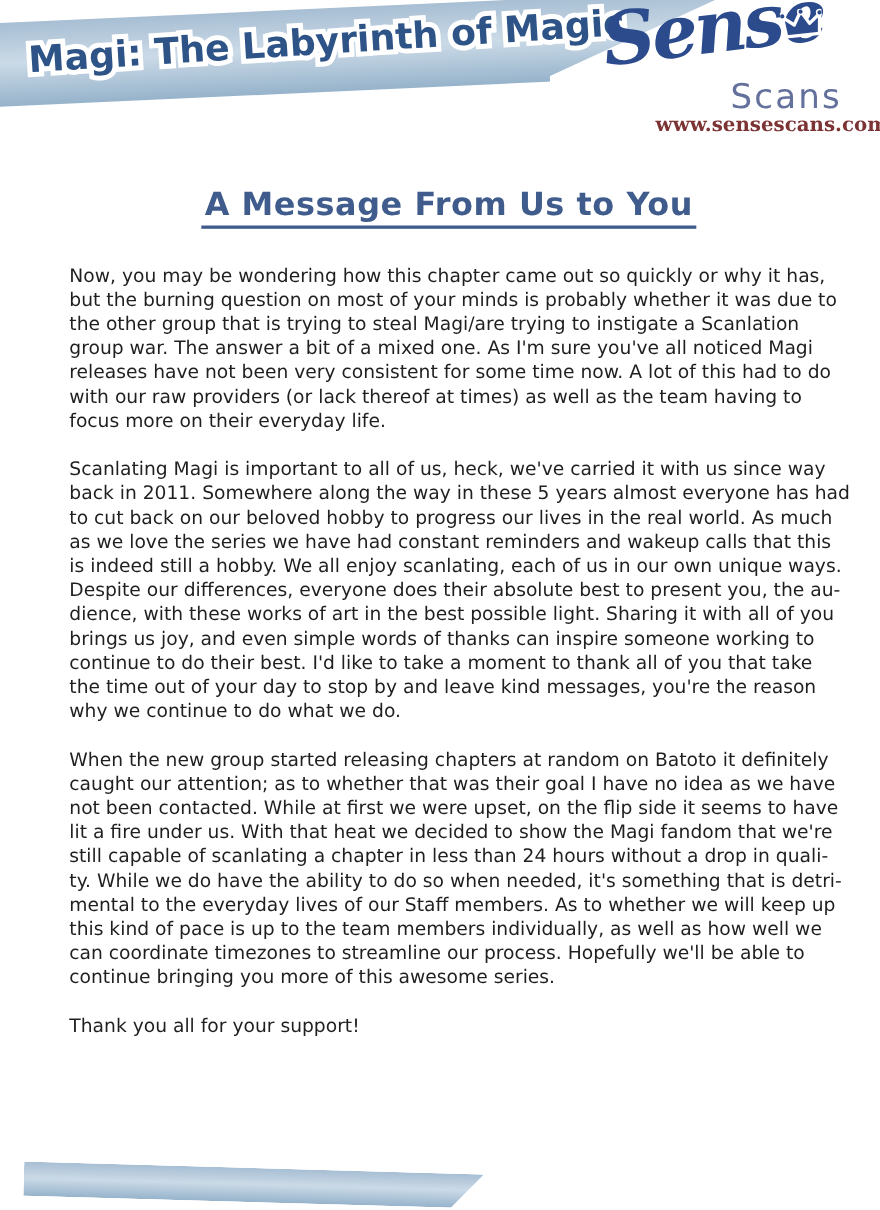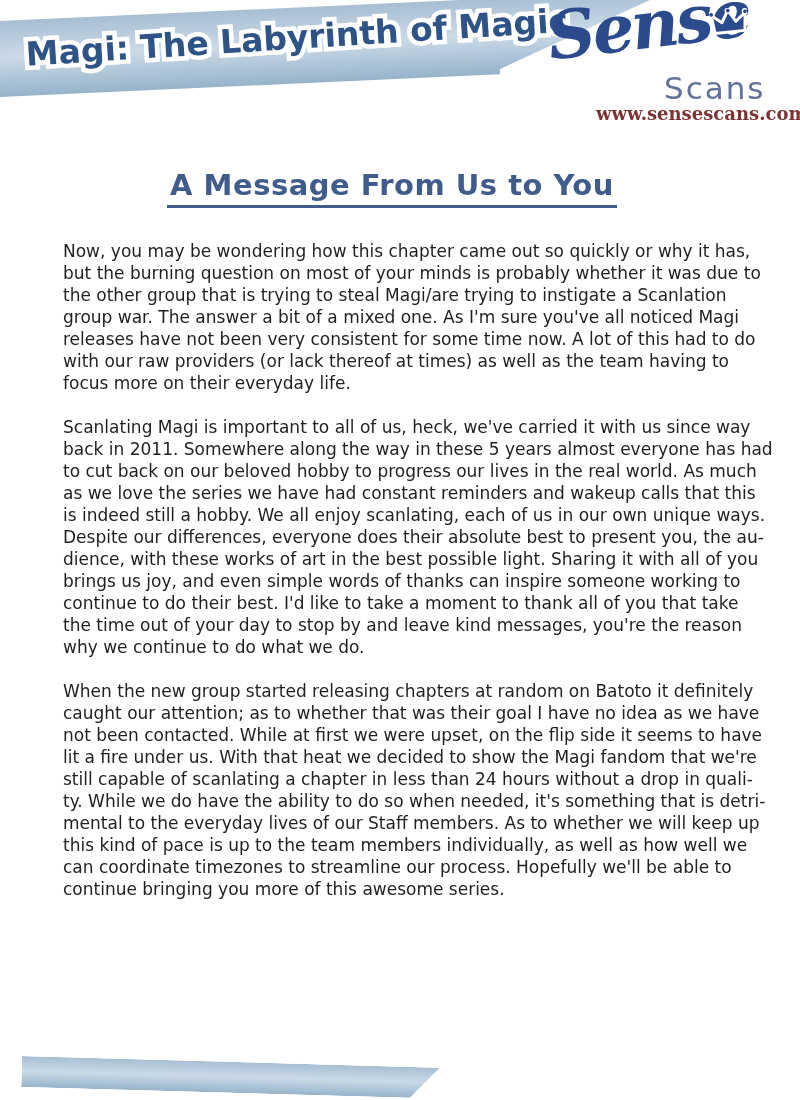--- a/index.html
+++ b/index.html
@@ -57,21 +57,21 @@
   }
   .logo-url{
     position:absolute;left:96px;top:103px;
     font-family:"DejaVu Serif","Liberation Serif",serif;
     font-weight:bold;font-size:18px;color:#7b3334;
     white-space:nowrap;
   }
 
   
   .msg-title{
-    position:absolute;left:0;top:168px;width:784px;
+    position:absolute;left:16px;top:168px;width:784px;
     text-align:center;z-index:4;
   }
   .msg-title span{
     display:inline-block;
     font-size:29px;font-weight:bold;color:#3f5c8c;
     padding:0 3px 3px 3px;
     border-bottom:3px solid #3f5c8c;
     letter-spacing:0.5px;
   }
   .msg-body{
@@ -145,17 +145,18 @@
     <p>When the new group started releasing chapters at random on Batoto it definitely
 caught our attention; as to whether that was their goal I have no idea as we have
 not been contacted. While at first we were upset, on the flip side it seems to have
 lit a fire under us. With that heat we decided to show the Magi fandom that we're
 still capable of scanlating a chapter in less than 24 hours without a drop in quali-
 ty. While we do have the ability to do so when needed, it's something that is detri-
 mental to the everyday lives of our Staff members. As to whether we will keep up
 this kind of pace is up to the team members individually, as well as how well we
 can coordinate timezones to streamline our process. Hopefully we'll be able to
 continue bringing you more of this awesome series.</p>
+    <p>Thank you all for your support!</p>
   </div>
 
   <div class="footer-strip"></div>
 
 </div>
 
 </body></html>

